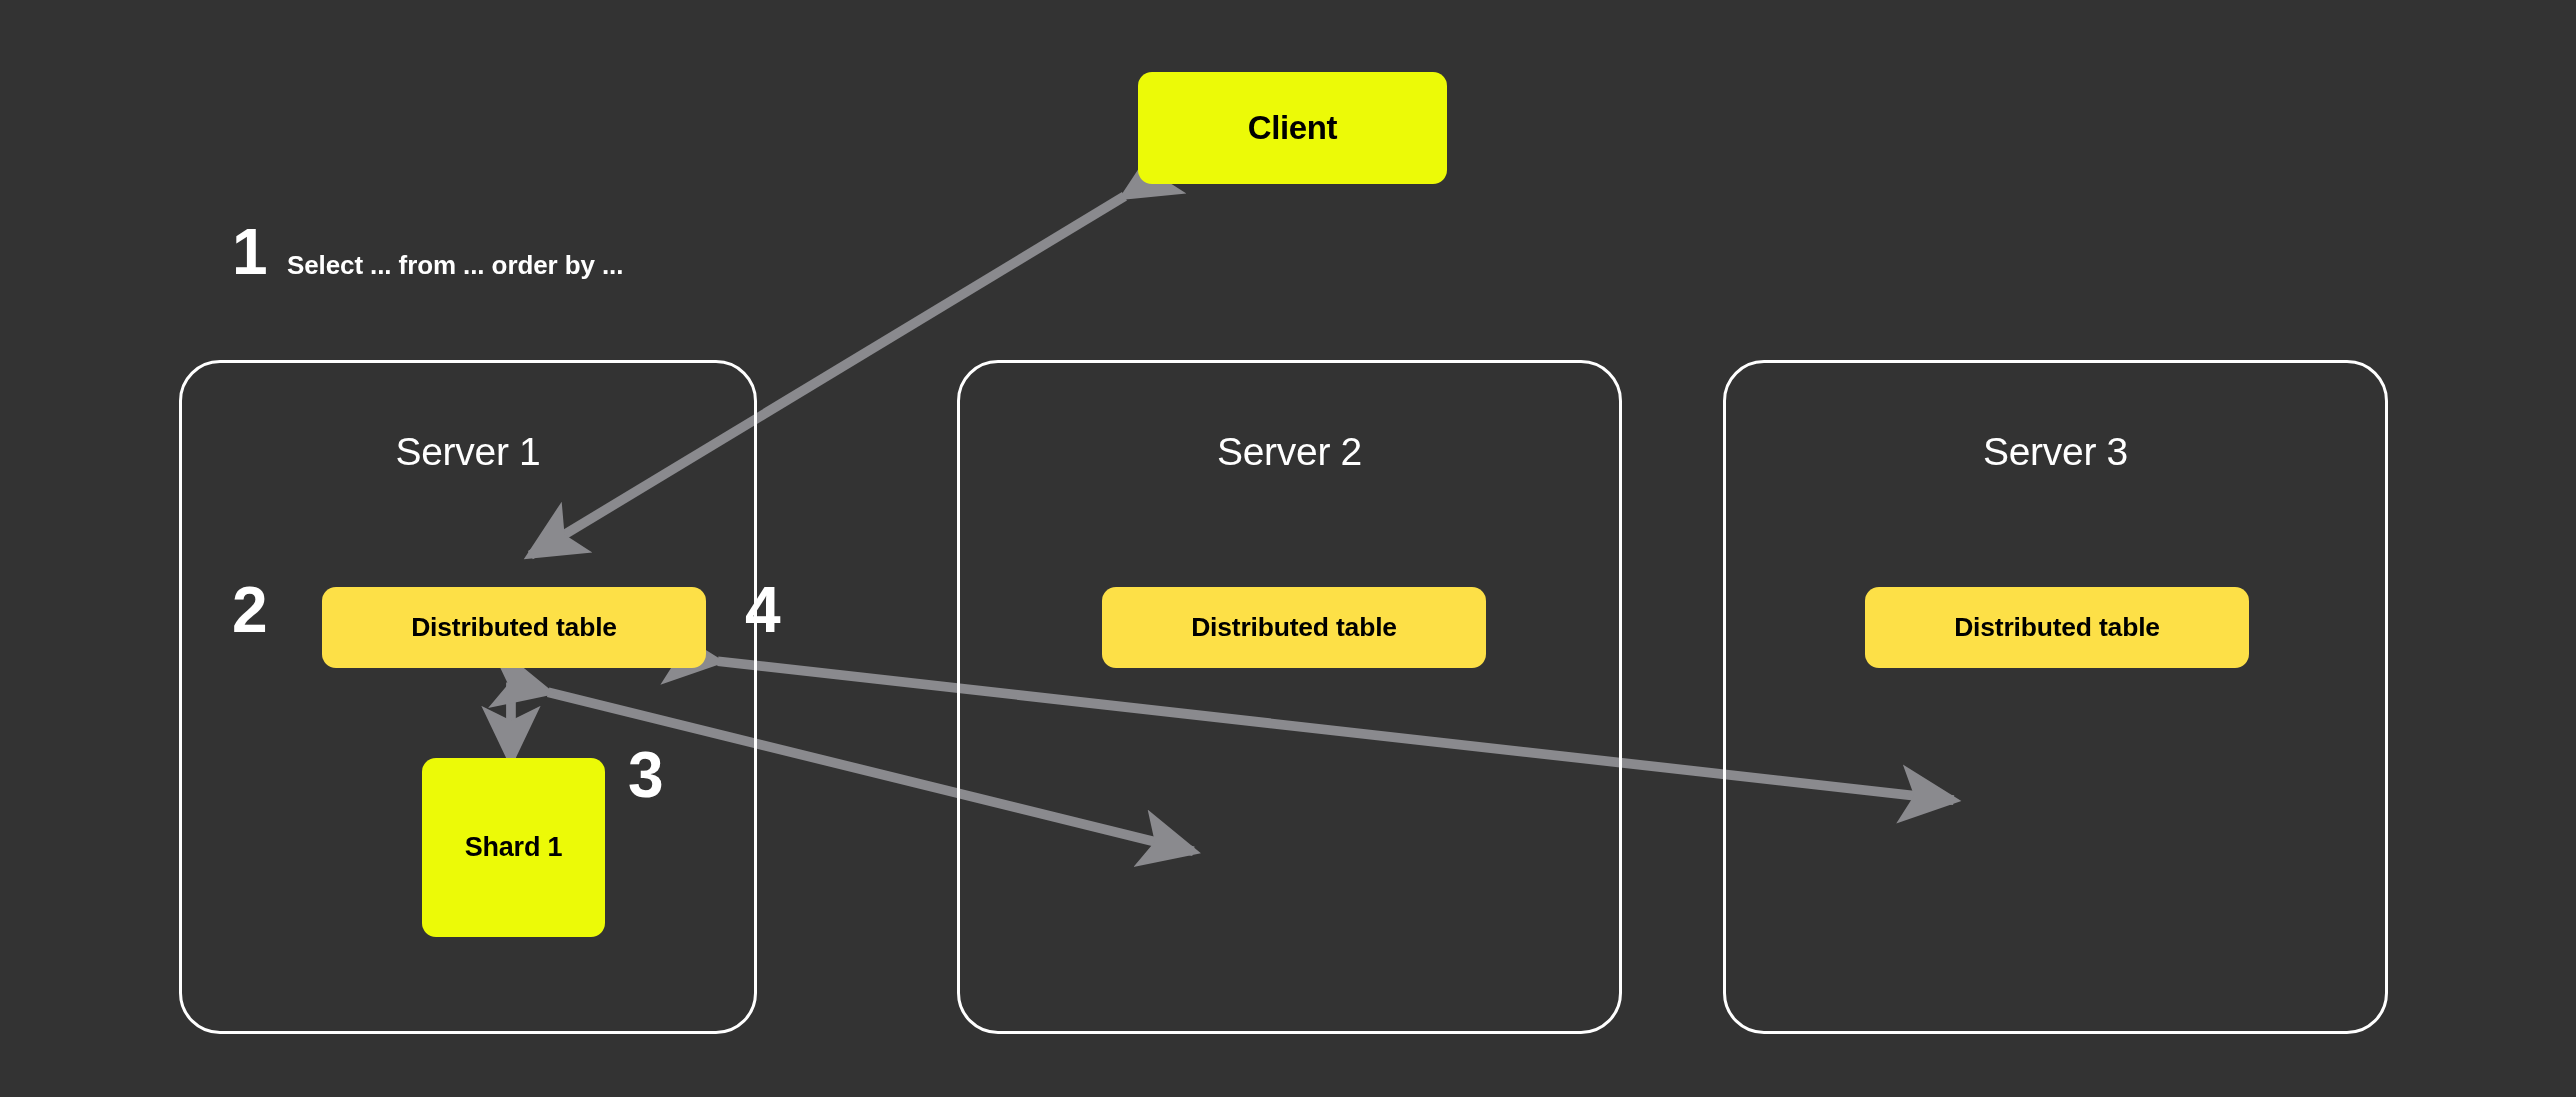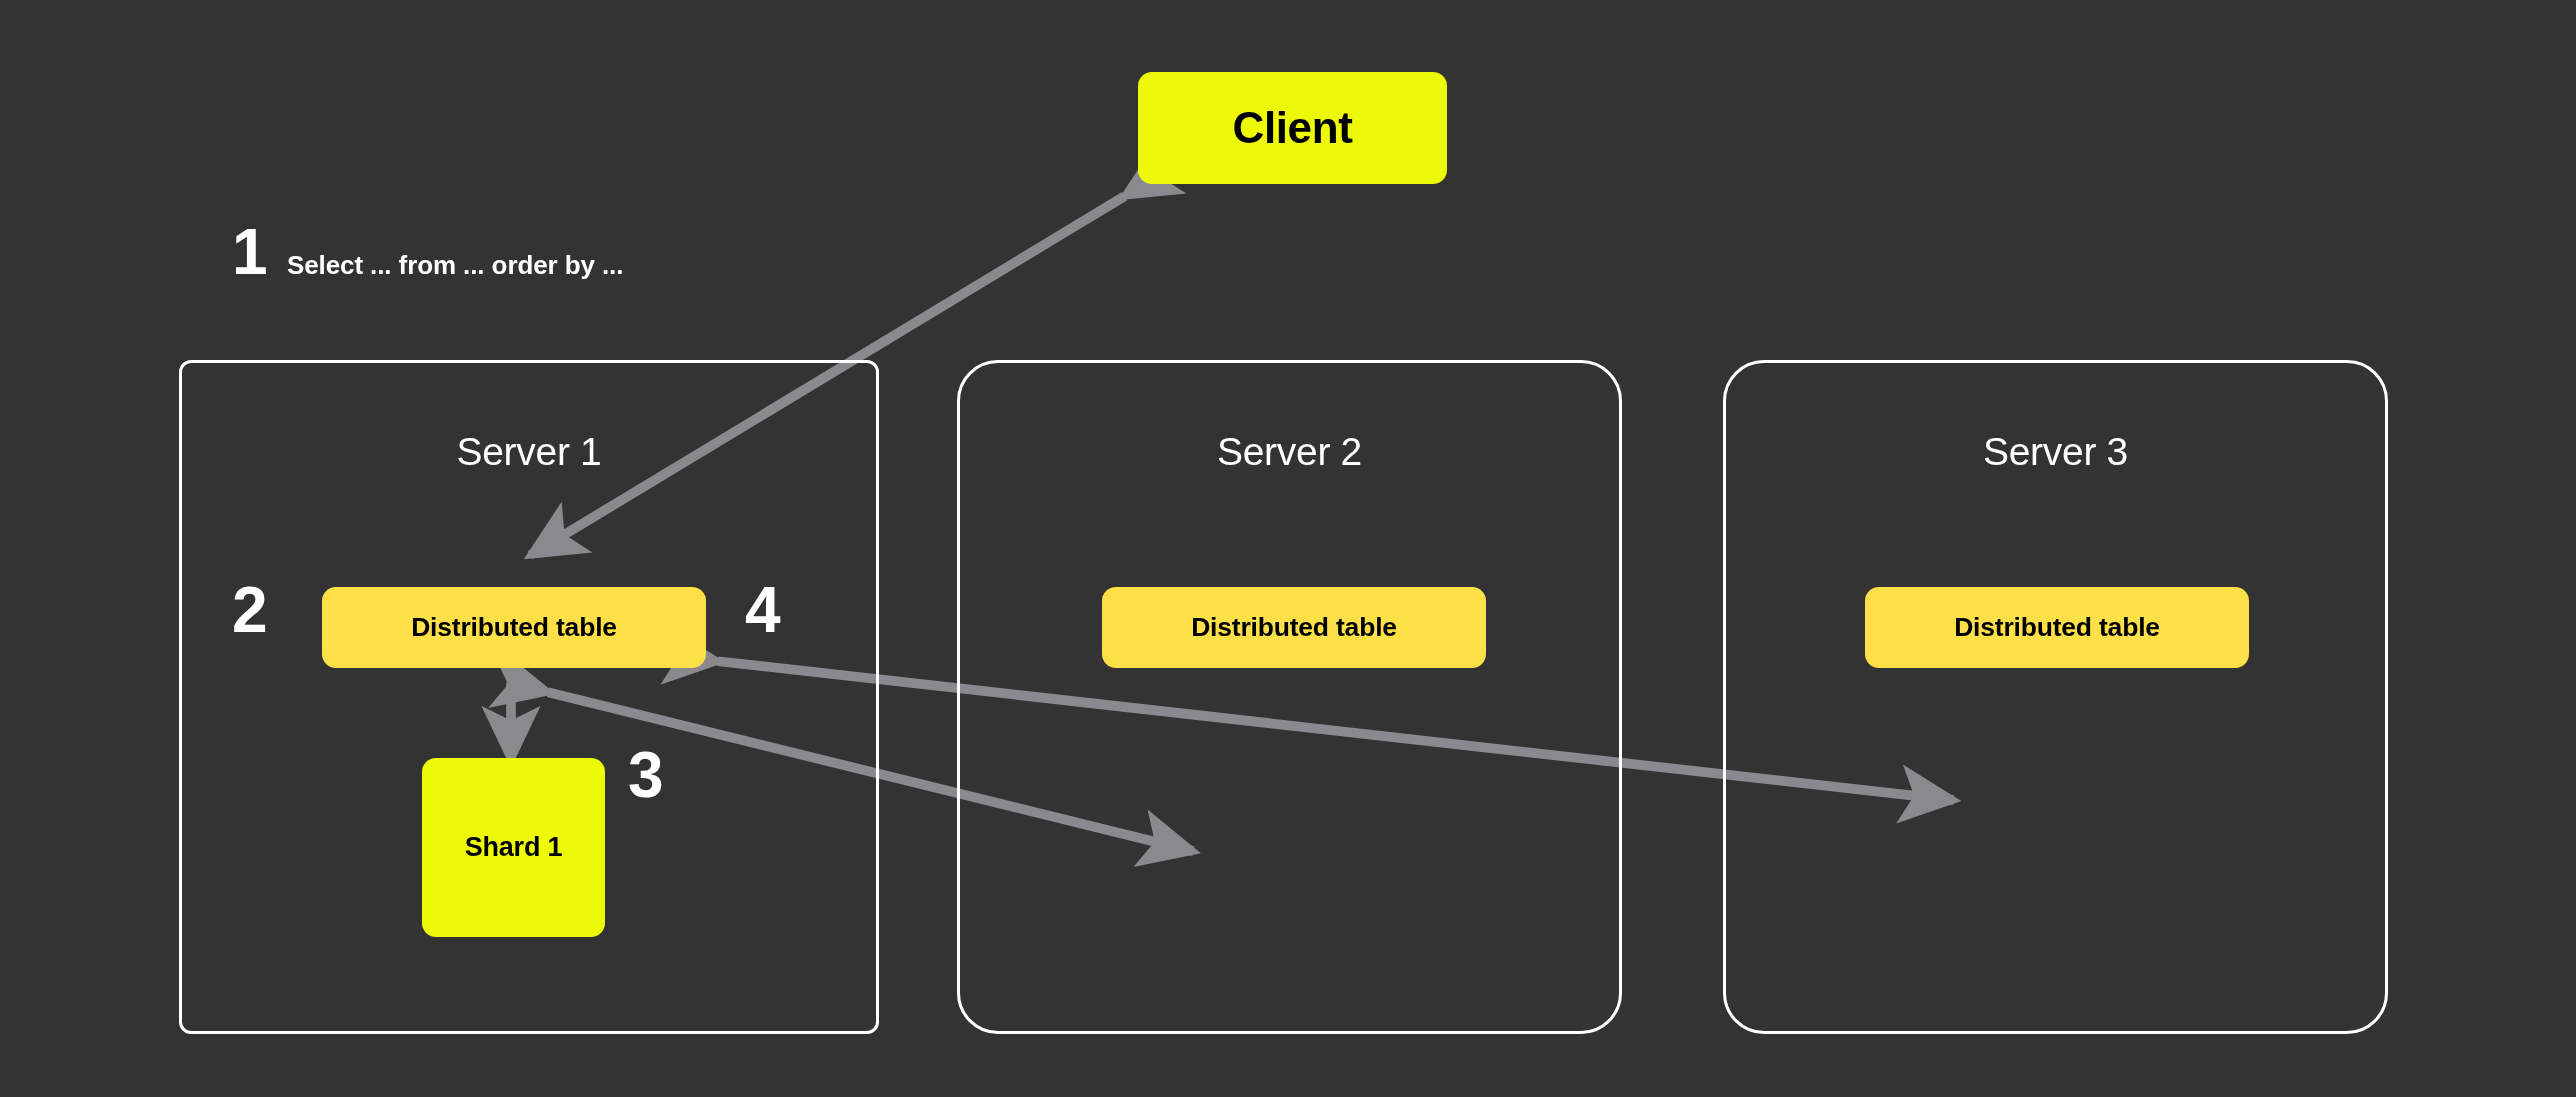--- a/index.html
+++ b/index.html
@@ -31,21 +31,21 @@
     width: 309px;
     height: 112px;
     background: #ECFA07;
     border-radius: 14px;
     display: flex;
     align-items: center;
     justify-content: center;
   }
   .client-label {
     color: #000000;
-    font-size: 44px;
+    font-size: 33px;
     font-weight: 700;
     letter-spacing: -0.4px;
   }
 
   
   .step1-caption {
     position: absolute;
     left: 232px;
     top: 214px;
     display: flex;
@@ -69,21 +69,21 @@
 
   
   .server-panel {
     position: absolute;
     top: 360px;
     height: 674px;
     border: 3.5px solid #FFFFFF;
     border-radius: 41px;
     box-sizing: border-box;
   }
-  .server-panel.s1 { left: 179px;  width: 700px; border-radius: 12px; }
+  .server-panel.s1 { left: 179px;  width: 578px; }
   .server-panel.s2 { left: 957px; width: 665px; }
   .server-panel.s3 { left: 1723px; width: 665px; }
 
   .server-title {
     position: absolute;
     top: 67px;
     left: 0;
     width: 100%;
     text-align: center;
     color: #FFFFFF;

